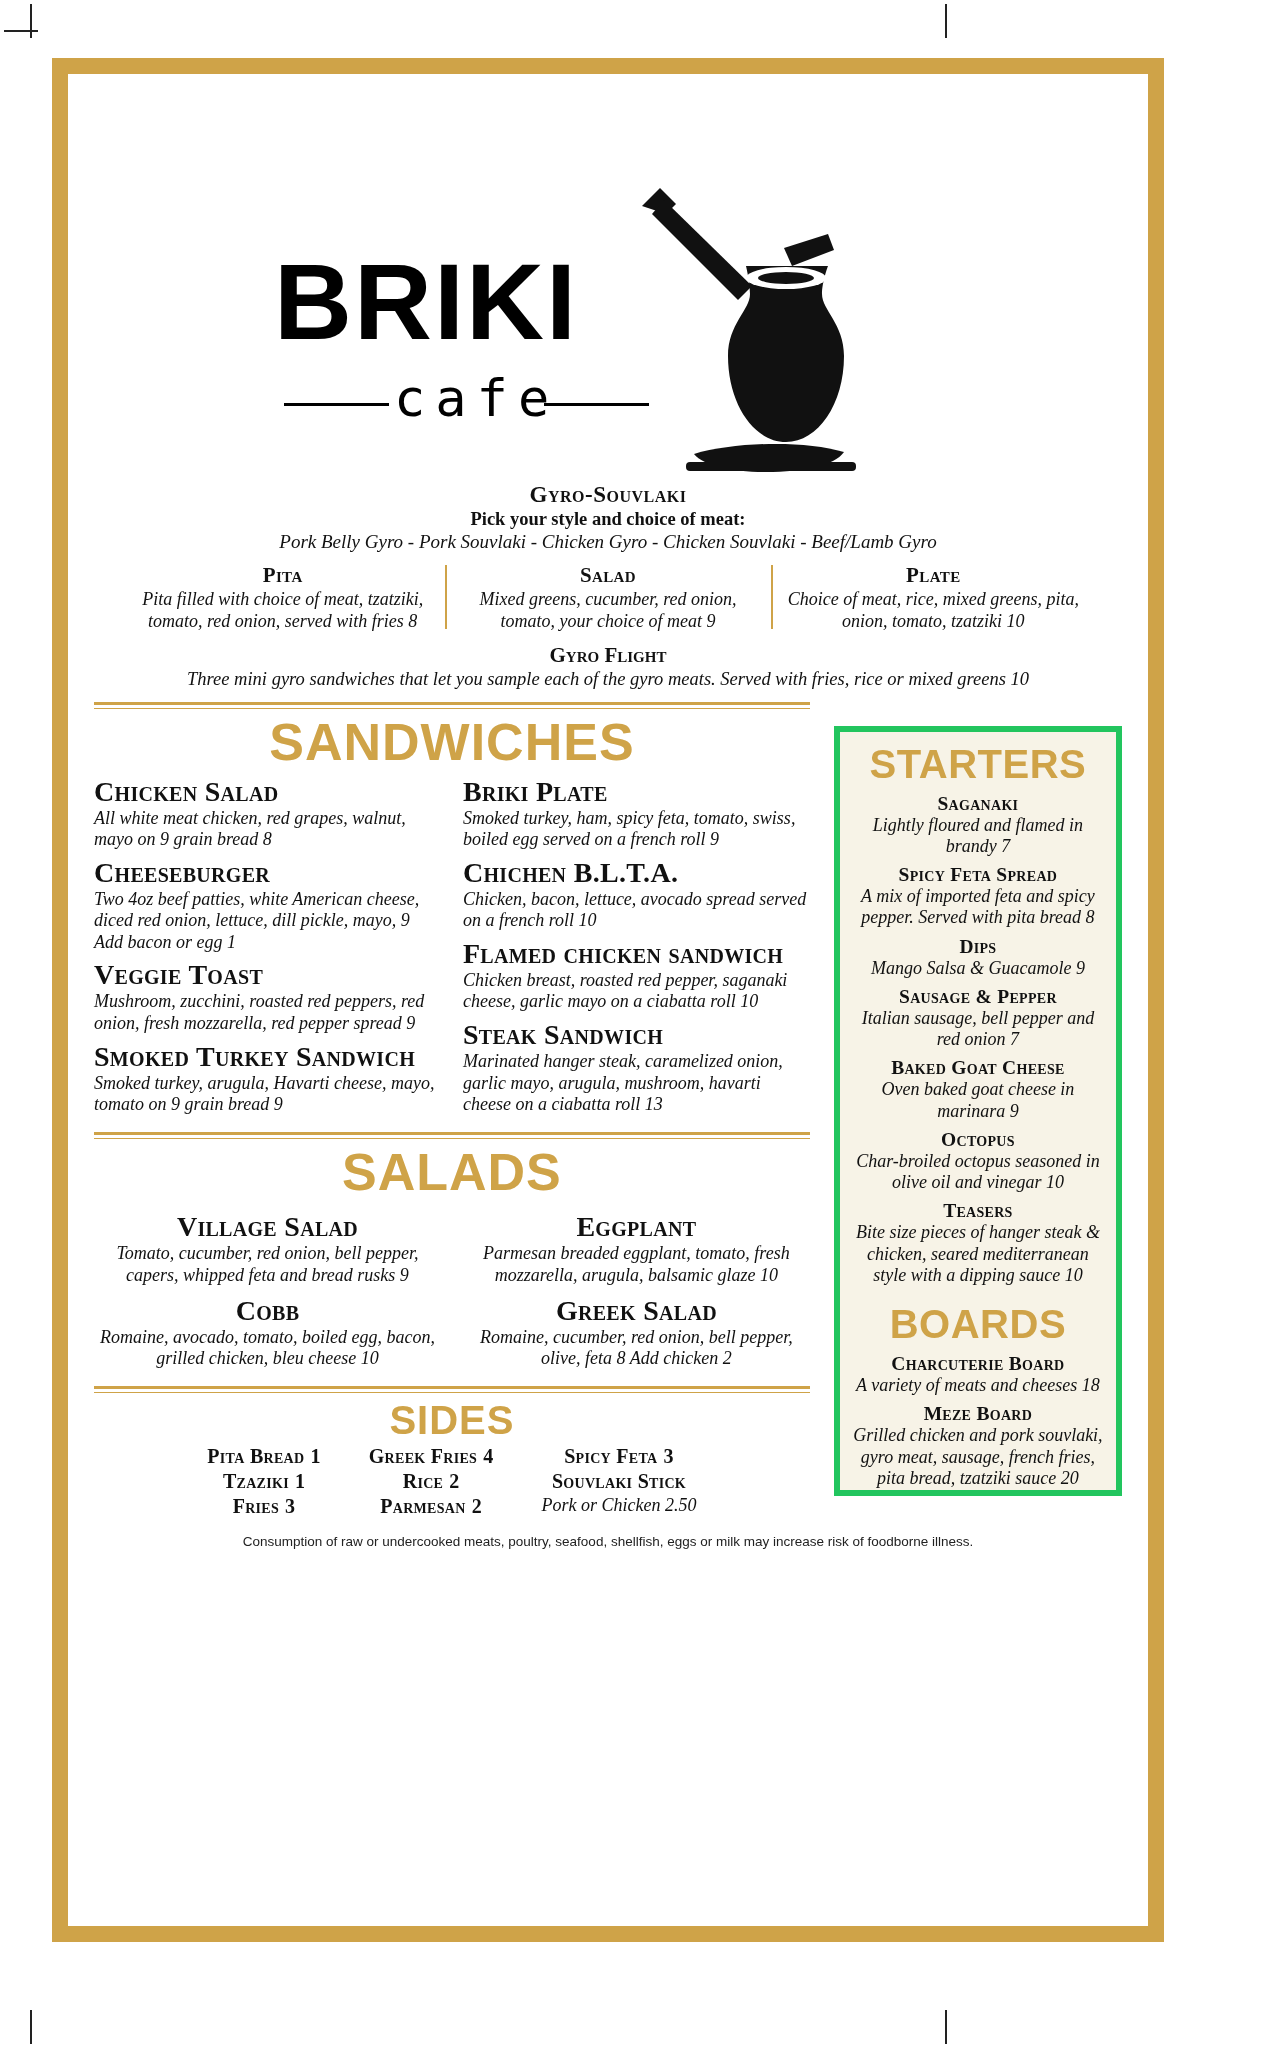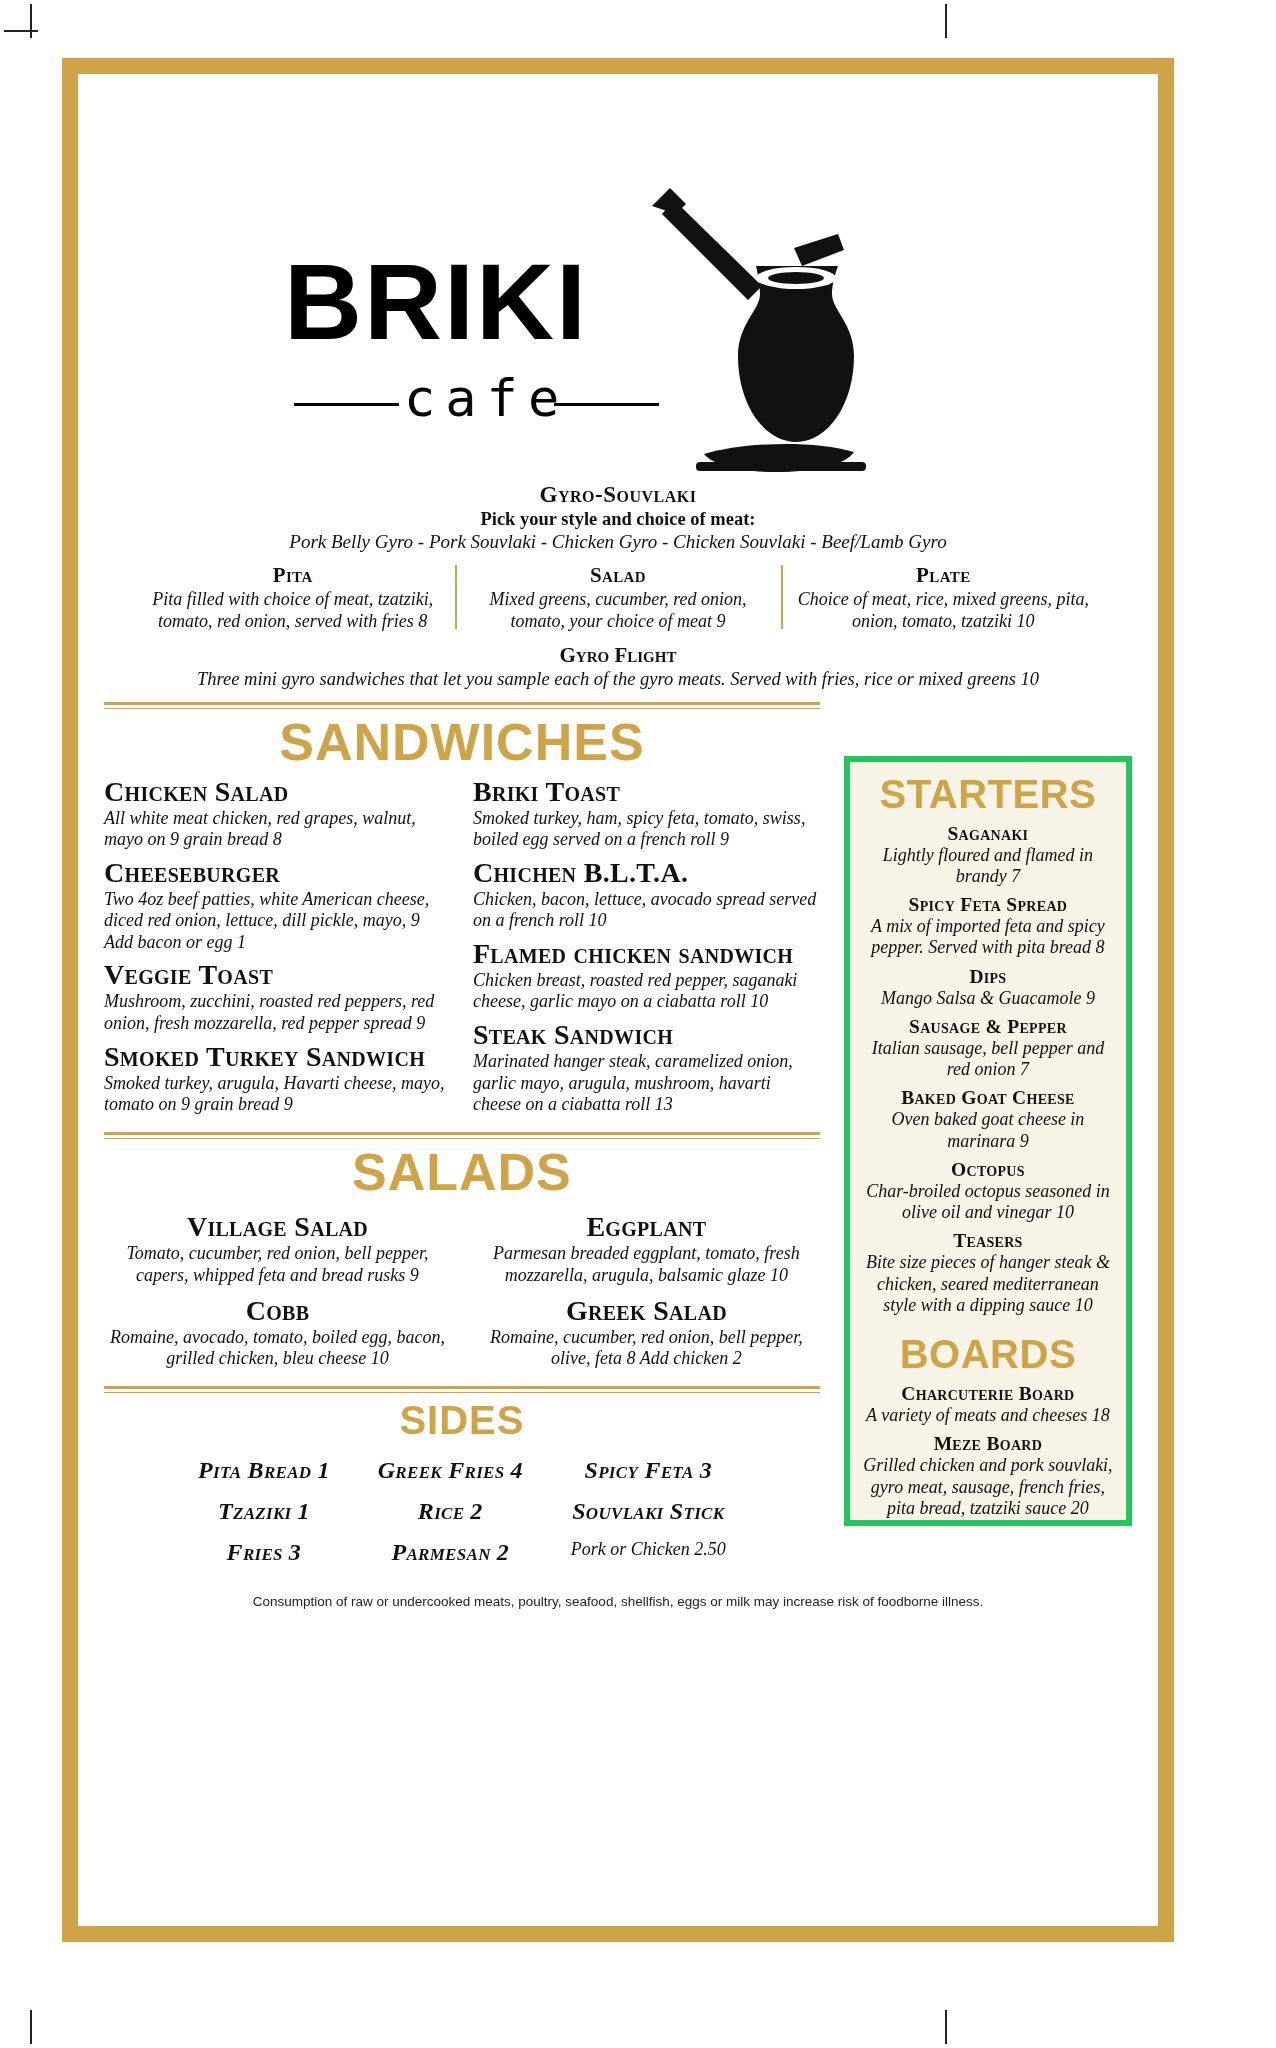--- a/index.html
+++ b/index.html
@@ -19,21 +19,21 @@
   
   .crop {
     position: absolute;
     background: #222;
   }
   .crop.v { width: 2px; height: 34px; }
   .crop.h { width: 34px; height: 2px; }
 
   .page {
     position: absolute;
-    left: 62px;
+    left: 52px;
     top: 58px;
     width: 1112px;
     height: 1884px;
     border: 16px solid #d4a game;
     box-sizing: border-box;
   }
   .page {
     border: 16px solid #cfa348;
     background: #ffffff;
   }
@@ -226,25 +226,24 @@
 
   
   .sides-grid {
     display: flex;
     justify-content: center;
     gap: 48px;
     margin-top: 2px;
   }
   .sides-col { text-align: center; }
   .side-row {
-    font-size: 24px;
+    font-size: 20px;
     font-weight: bold;
     letter-spacing: .3px;
-    margin: 14px 0;
-    font-style: italic;
+    margin: 2px 0;
   }
   .side-row .price { font-weight: bold; margin-left: 6px; }
   .side-note {
     font-size: 18px;
     font-style: italic;
     font-weight: normal;
   }
 
   
   .r-title {
@@ -356,21 +355,21 @@
             <div class="item-name sc">Chicken Salad</div>
             <div class="item-desc">All white meat chicken, red grapes, walnut, mayo on 9 grain bread 8</div>
             <div class="item-name sc">Cheeseburger</div>
             <div class="item-desc">Two 4oz beef patties, white American cheese, diced red onion, lettuce, dill pickle, mayo, 9 Add bacon or egg 1</div>
             <div class="item-name sc">Veggie Toast</div>
             <div class="item-desc">Mushroom, zucchini, roasted red peppers, red onion, fresh mozzarella, red pepper spread 9</div>
             <div class="item-name sc">Smoked Turkey Sandwich</div>
             <div class="item-desc">Smoked turkey, arugula, Havarti cheese, mayo, tomato on 9 grain bread 9</div>
           </div>
           <div class="c">
-            <div class="item-name sc">Briki Toast</div>
+            <div class="item-name sc">Briki Plate</div>
             <div class="item-desc">Smoked turkey, ham, spicy feta, tomato, swiss, boiled egg served on a french roll 9</div>
             <div class="item-name sc">Chichen B.L.T.A.</div>
             <div class="item-desc">Chicken, bacon, lettuce, avocado spread served on a french roll 10</div>
             <div class="item-name sc">Flamed chicken sandwich</div>
             <div class="item-desc">Chicken breast, roasted red pepper, saganaki cheese, garlic mayo on a ciabatta roll 10</div>
             <div class="item-name sc">Steak Sandwich</div>
             <div class="item-desc">Marinated hanger steak, caramelized onion, garlic mayo, arugula, mushroom, havarti cheese on a ciabatta roll 13</div>
           </div>
         </div>
 

